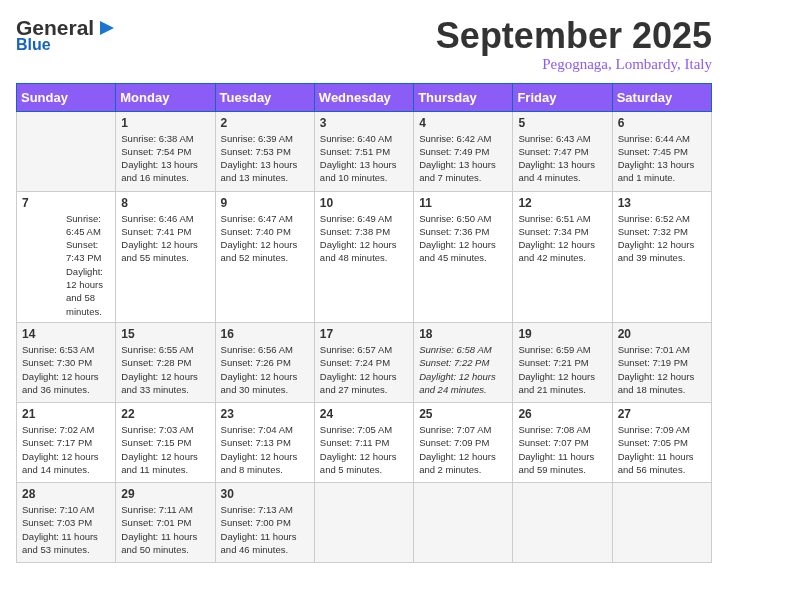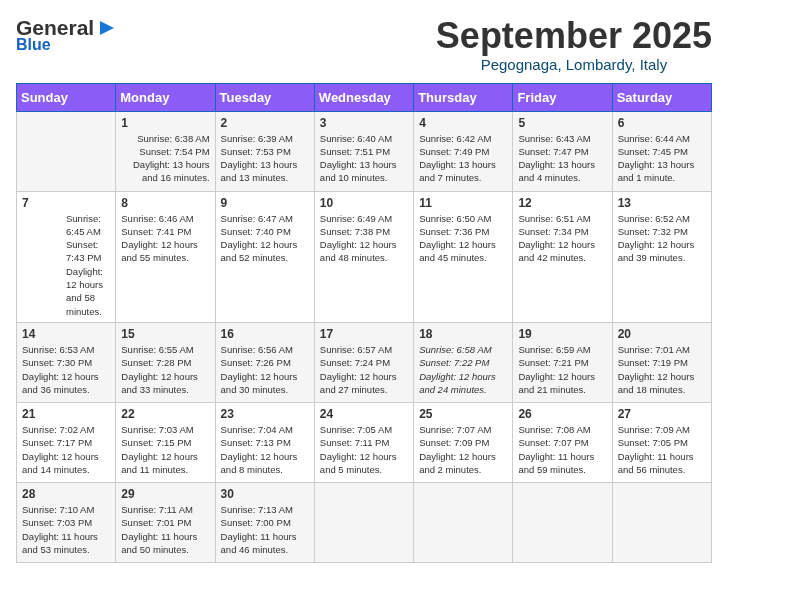--- a/index.html
+++ b/index.html
@@ -19,31 +19,32 @@
       justify-content: space-between;
       align-items: flex-start;
       margin-bottom: 10px;
     }
     .logo {
       display: flex;
       flex-direction: column;
       align-items: flex-start;
     }
     .title-area {
-      text-align: center;
+      text-align: right;
     }
     .month-title {
       font-size: 36px;
       font-weight: bold;
       color: #333;
       line-height: 1.1;
     }
     .location {
       font-size: 15px;
-      color: #0c4a6e;
+      color: #8b5cf6;
+      font-family: Liberation Serif, serif;
     }
     table {
       width: 100%;
       border-collapse: collapse;
       table-layout: fixed;
     }
     thead tr th {
       background-color: #8b5cf6;
       color: #fff;
       font-size: 13px;
@@ -107,21 +108,21 @@
         <th>Thursday</th>
         <th>Friday</th>
         <th>Saturday</th>
       </tr>
     </thead>
     <tbody id="calendar-body">
     <tr>
           <td></td>
           <td>
             <span class="day-num">1</span>
-            <div class="cell-content" style="white-space: pre-line; text-align: right;">Sunrise: 6:38 AM
+            <div class="cell-content" style="white-space: pre-line;">Sunrise: 6:38 AM
 Sunset: 7:54 PM
 Daylight: 13 hours
 and 16 minutes.</div>
           </td>
           <td>
             <span class="day-num">2</span>
             <div class="cell-content" style="white-space: pre-line;">Sunrise: 6:39 AM
 Sunset: 7:53 PM
 Daylight: 13 hours
 and 13 minutes.</div>

